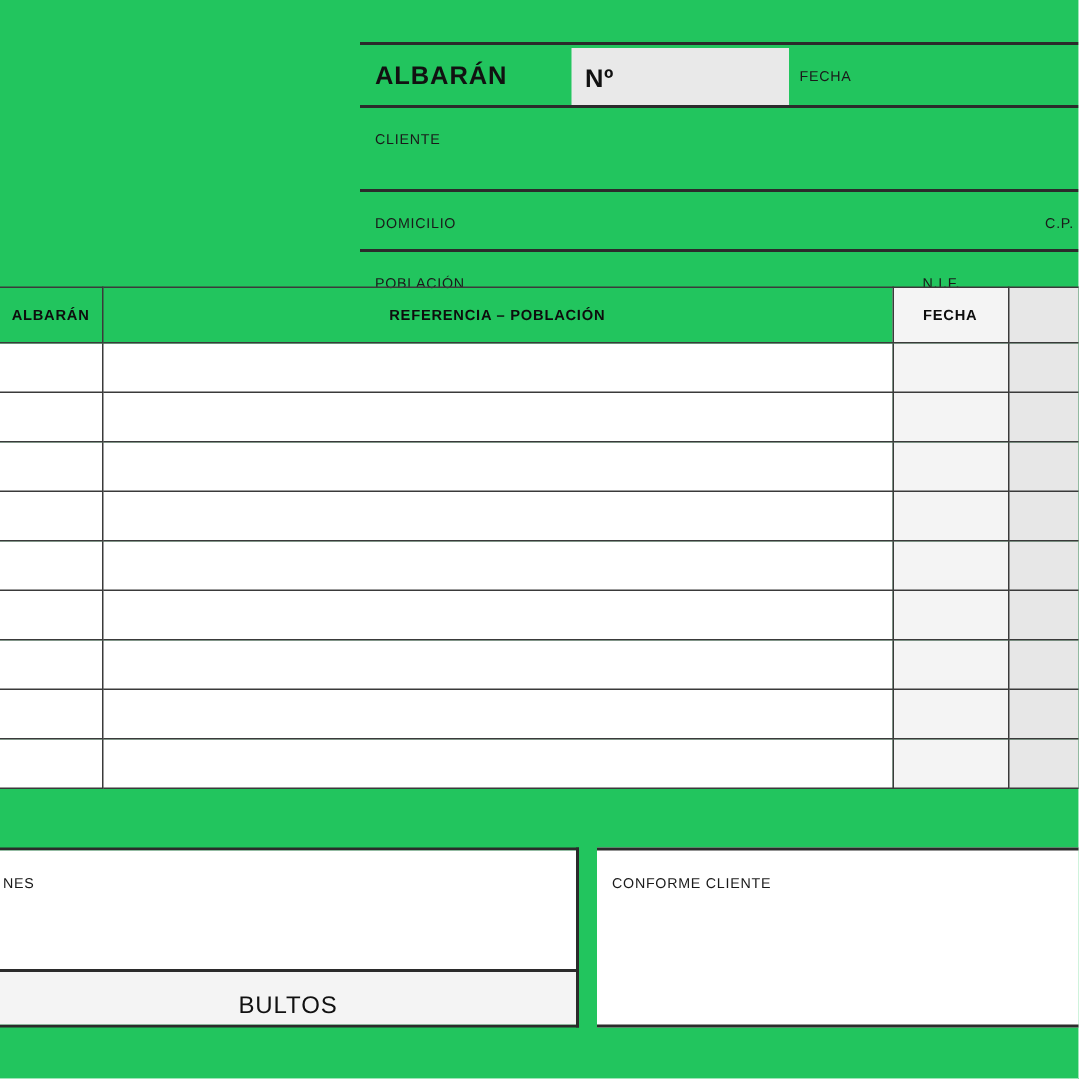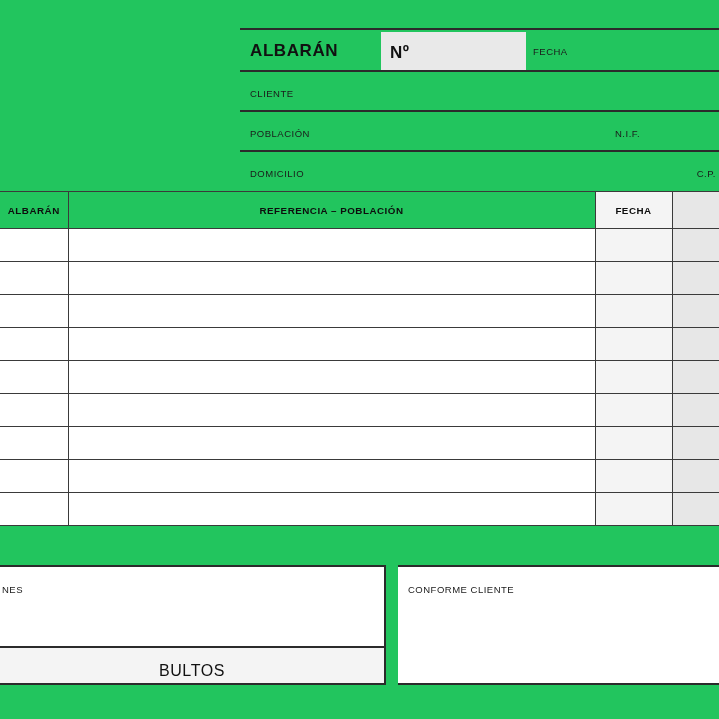--- a/index.html
+++ b/index.html
@@ -34,21 +34,21 @@
     top: 28px;
     width: 479px;
   }
   .hdr-row {
     position: relative;
     box-sizing: border-box;
     border-top: 2.5px solid #2b2b2b;
     height: 40px;
   }
   .hdr-row.r1 { height: 42px; }
-  .hdr-row.r2 { height: 40px; }
+  .hdr-row.r2 { height: 56px; }
   .hdr-row.r3 { height: 40px; }
   .hdr-row.r4 { height: 40px; }
 
   .albaran-title {
     position: absolute;
     left: 10px;
     top: 11px;
     font-size: 17px;
     font-weight: bold;
     letter-spacing: 0.6px;
@@ -235,28 +235,28 @@
       <div class="albaran-title">ALBARÁN</div>
       <div class="num-box"></div>
       <div class="num-label">Nº</div>
       <div class="fecha-label">FECHA</div>
     </div>
 
     <div class="hdr-row r2">
       <div class="small-label">CLIENTE</div>
     </div>
 
+    <div class="hdr-row r3">
+      <div class="small-label">DOMICILIO</div>
+      <div class="cp-label">C.P.</div>
+    </div>
+
     <div class="hdr-row r4">
       <div class="small-label">POBLACIÓN</div>
       <div class="nif-label">N.I.F.</div>
-    </div>
-
-    <div class="hdr-row r3">
-      <div class="small-label">DOMICILIO</div>
-      <div class="cp-label">C.P.</div>
     </div>
 
   </div>
 
   <table class="items-table">
     <thead>
       <tr>
         <th class="col-codigo">ALBARÁN</th>
         <th class="col-ref">REFERENCIA – POBLACIÓN</th>
         <th class="col-precio">FECHA</th>

